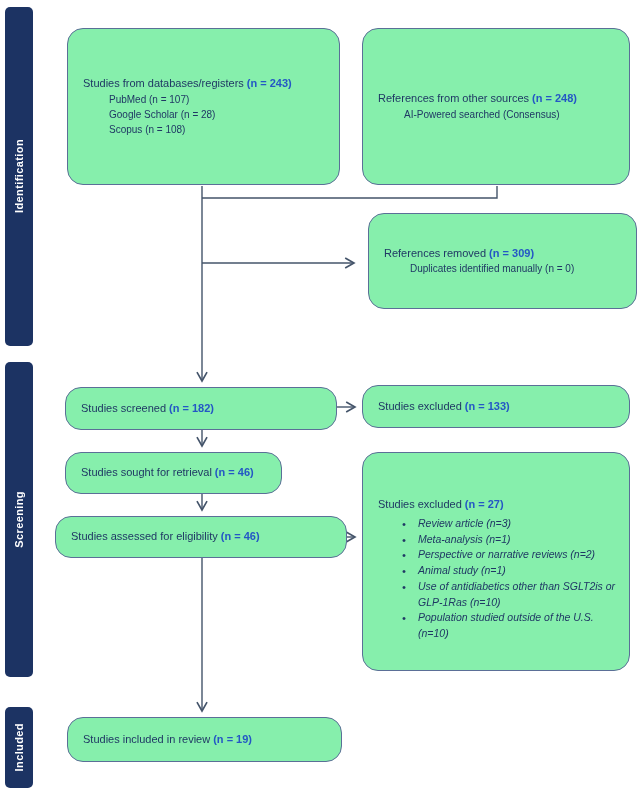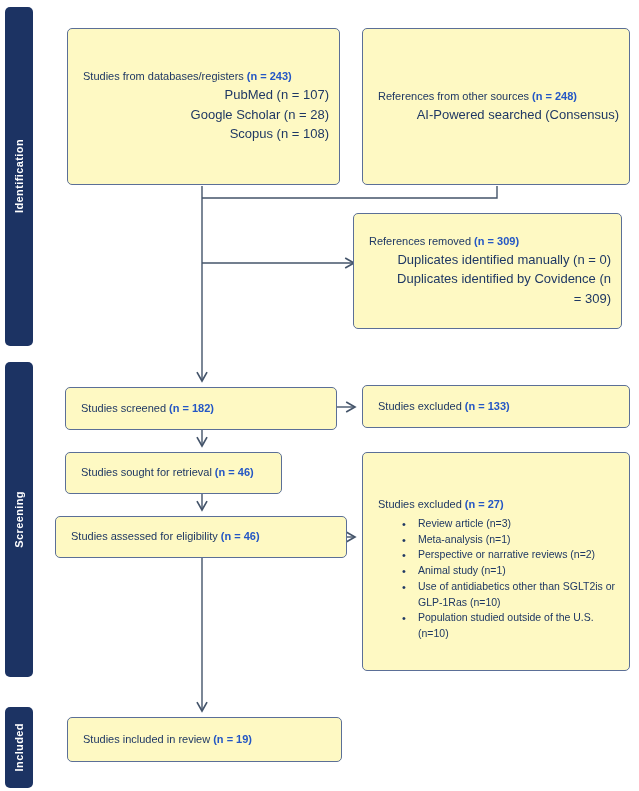--- a/index.html
+++ b/index.html
@@ -44,54 +44,54 @@
     letter-spacing: 0.4px;
     white-space: nowrap;
   }
   #bar-identification { top: 7px;   height: 339px; }
   #bar-screening      { top: 362px; height: 315px; }
   #bar-included       { top: 707px; height: 81px;  }
 
   
   .box {
     position: absolute;
-    background: #fef9c3;
+    background: #86efac;
     border: 1.6px solid var(--box_border);
-    border-radius: 5px;
+    border-radius: 16px;
     color: var(--text_navy);
   }
   .inner {
     height: 100%;
     padding: 0 10px 0 15px;
     display: flex;
     flex-direction: column;
     justify-content: center;
   }
   .inner.top-align { justify-content: center; padding-top: 32px; }
   .title { font-size: 11px; line-height: 1.45; }
   .cnt   { font-weight: 700; color: var(--accent_blue); margin-left: 3px; }
-  .sub   { padding-left: 26px; font-size: 13px; line-height: 1.5; text-align: right; }
-  ul.bullets { margin: 3px 0 16px 0; padding: 0; list-style: none; }
+  .sub   { padding-left: 26px; font-size: 10px; line-height: 1.5; }
+  ul.bullets { margin: 3px 0 16px 0; padding: 0; list-style: none; font-style: italic; }
   ul.bullets li {
     position: relative;
     margin-left: 24px;
     padding-left: 16px;
     font-size: 10.5px;
     line-height: 1.5;
   }
   ul.bullets li::before {
     content: "\2022";
     position: absolute;
     left: 0;
     top: 0;
     font-size: 11px;
   }
   #box-databases  { left: 67px;  top: 28px;  width: 273px; height: 157px; }
   #box-other      { left: 362px; top: 28px;  width: 268px; height: 157px; }
-  #box-removed    { left: 353px; top: 213px; width: 269px; height: 116px; }
+  #box-removed    { left: 368px; top: 213px; width: 269px; height: 96px; }
   #box-screened   { left: 65px;  top: 387px; width: 272px; height: 43px;  }
   #box-excl133    { left: 362px; top: 385px; width: 268px; height: 43px;  }
   #box-sought     { left: 65px;  top: 452px; width: 217px; height: 42px;  }
   #box-assessed   { left: 55px;  top: 516px; width: 292px; height: 42px;  }
   #box-excl27     { left: 362px; top: 452px; width: 268px; height: 219px; }
   #box-included   { left: 67px;  top: 717px; width: 275px; height: 45px;  }
 
   
   svg.connectors {
     position: absolute;
@@ -146,21 +146,20 @@
     <div class="inner">
       <div class="title"><span>References from other sources</span><span class="cnt">(n = 248)</span></div>
       <div class="sub">AI-Powered searched (Consensus)</div>
     </div>
   </div>
 
   <div class="box" id="box-removed">
     <div class="inner">
       <div class="title"><span>References removed</span><span class="cnt">(n = 309)</span></div>
       <div class="sub">Duplicates identified manually (n = 0)</div>
-      <div class="sub">Duplicates identified by Covidence (n = 309)</div>
     </div>
   </div>
 
   <div class="box" id="box-screened">
     <div class="inner">
       <div class="title"><span>Studies screened</span><span class="cnt">(n = 182)</span></div>
     </div>
   </div>
 
   <div class="box" id="box-excl133">

